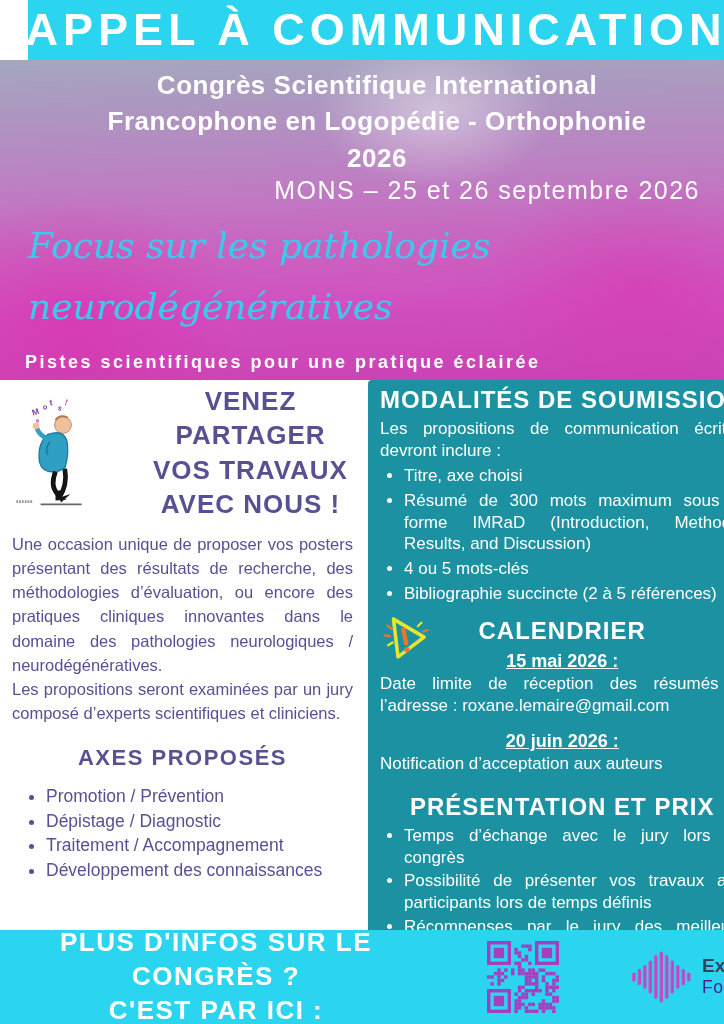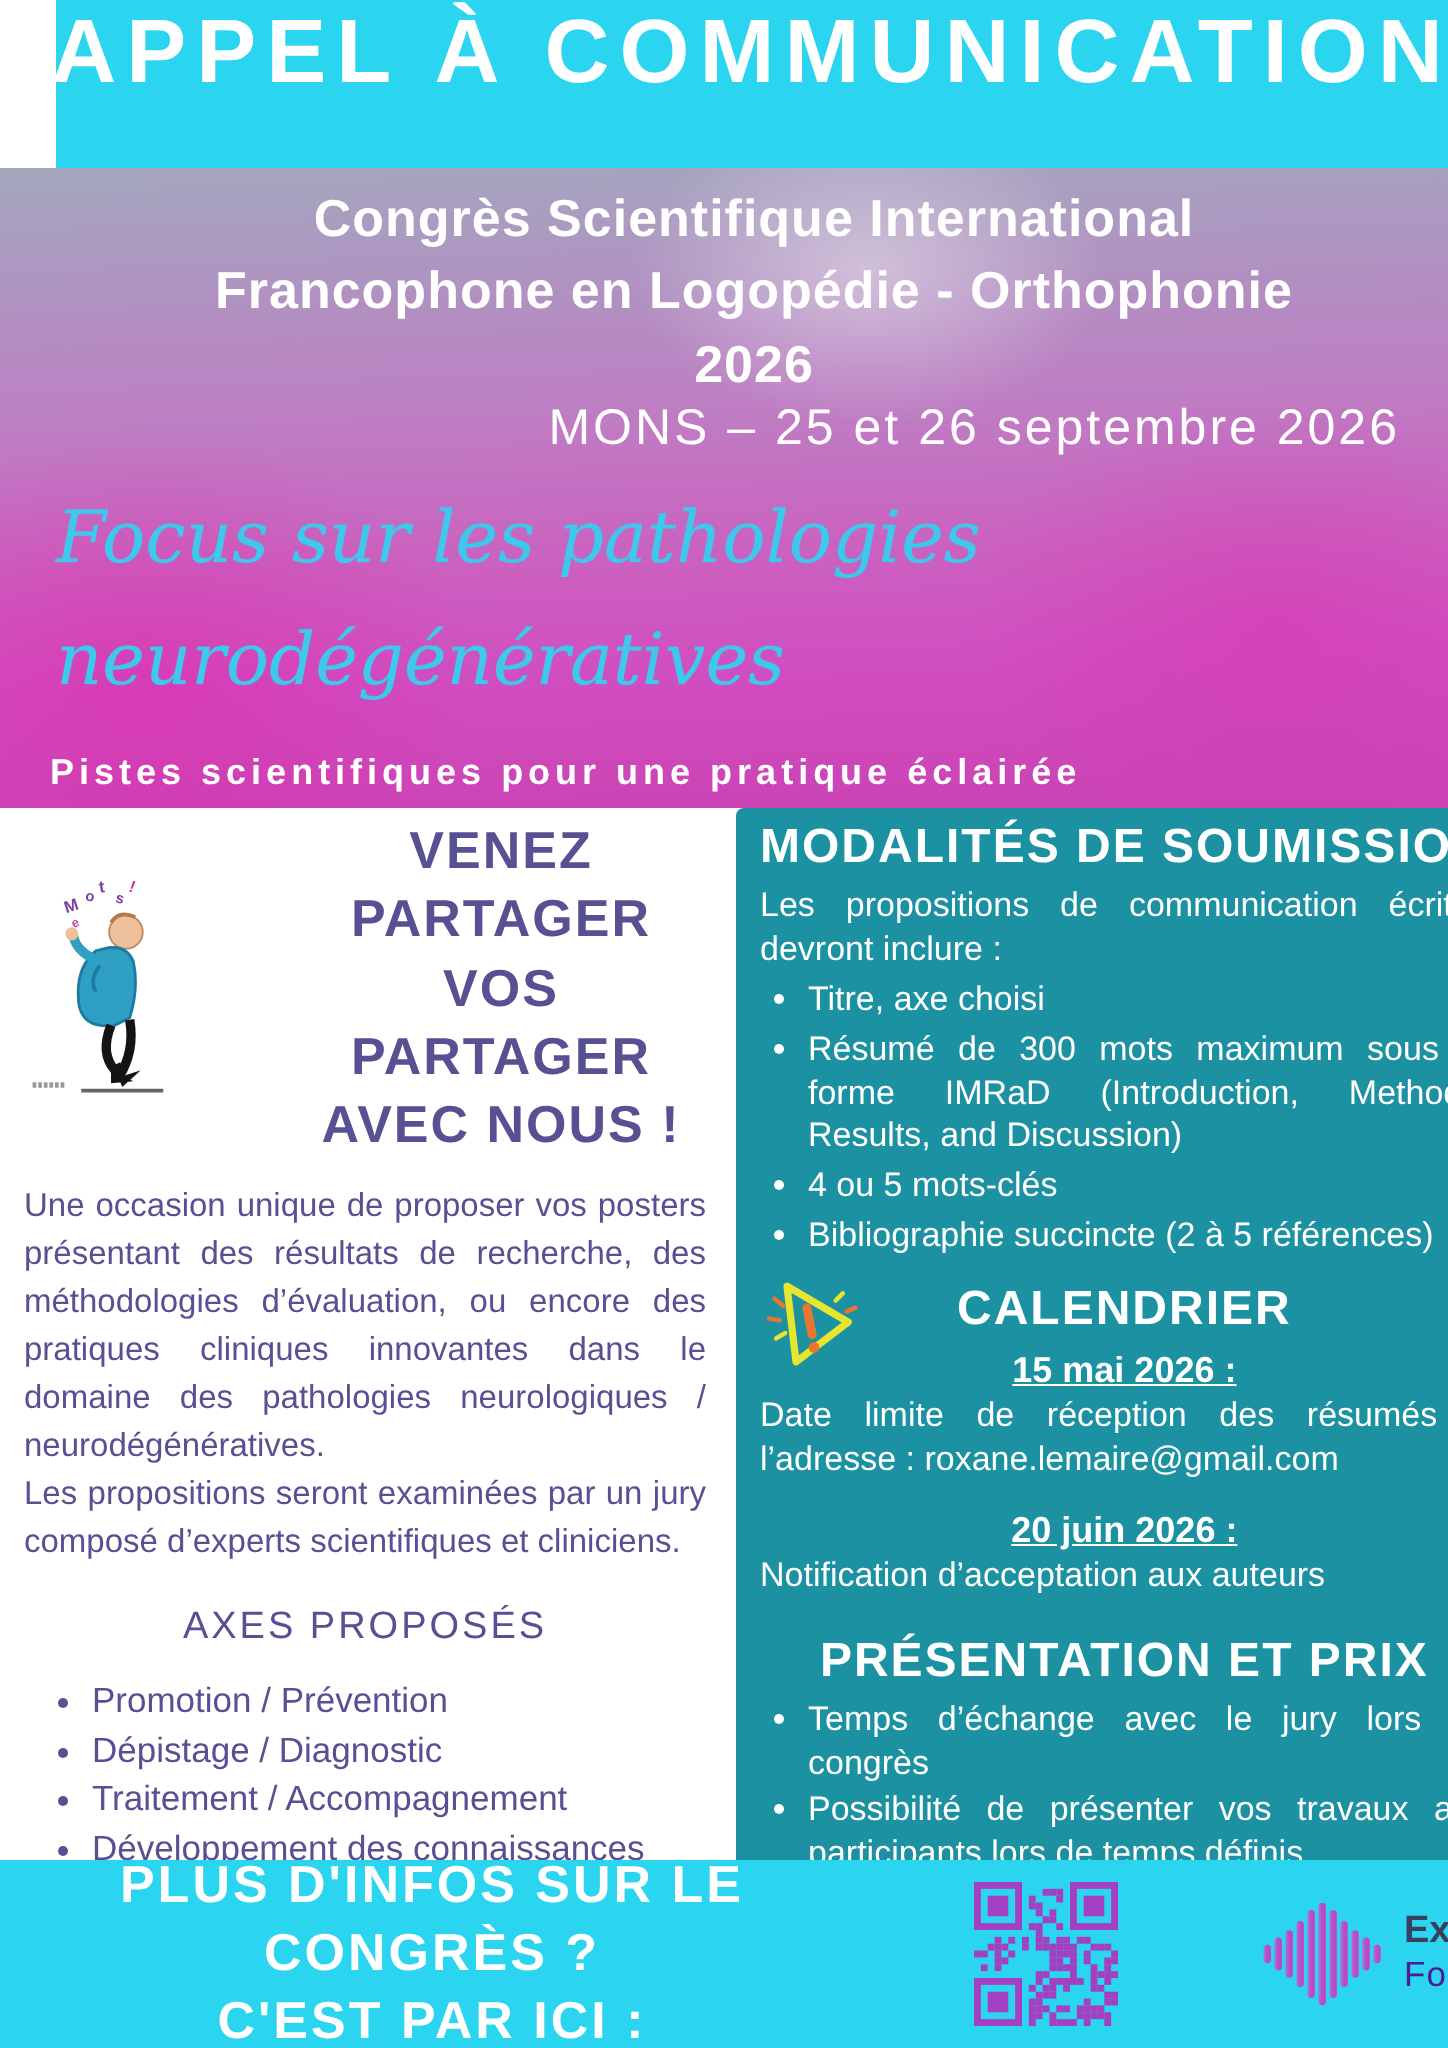--- a/index.html
+++ b/index.html
@@ -5,22 +5,22 @@
   * { margin:0; padding:0; box-sizing:border-box; }
   html,body { width:724px; height:1024px; }
   body {
     font-family:"Liberation Sans", sans-serif;
     background:#ffffff; overflow:hidden;
   }
   .poster { width:724px; height:1024px; display:flex; flex-direction:column; }
 
   
   .banner {
-    height:84px; background:#2bd4ef; flex:none;
-    display:flex; justify-content:center;margin-left:28px;
+    height:60px; background:#2bd4ef; flex:none;
+    display:flex; align-items:center; justify-content:center;margin-left:28px;
   }
   .banner-title {
     color:#ffffff; font-size:45px; font-weight:bold; letter-spacing:5px;
     white-space:nowrap;
   }
 
   
   .hero {
     height:320px; flex:none; position:relative; color:#fff;
     background:
@@ -47,21 +47,21 @@
   .left-col { width:363px; flex:none; background:#ffffff; color:#575193; padding:4px 6px 0 8px; }
   .right-col { flex:1; background:#1b91a2; color:#ffffff; margin-left:5px; padding:6px 12px 0 12px; border-top-left-radius:4px; }
 
   .invite-row { display:flex; align-items:center; }
   .cartoon { width:95px; height:112px; flex:none; }
   .invite-heading { flex:1; text-align:center; font-size:26px; font-weight:bold; line-height:1.32; letter-spacing:1px;margin-left:41px; }
 
   .intro { margin-top:11px; padding:0 4px; font-size:16.5px; line-height:1.46; text-align:justify; }
   .intro p { margin:0; }
 
-  .axes-heading { text-align:center; font-size:19px; font-weight:normal; margin-top:20px; letter-spacing:1.5px; }
+  .axes-heading { text-align:center; font-size:22px; font-weight:bold; margin-top:20px; letter-spacing:1.5px; }
   .axes-list { margin-top:14px; padding-left:38px; font-size:17.5px; line-height:1.35; }
   .axes-list li { margin-bottom:1px; }
 
   .r-heading { text-align:center; font-size:24px; font-weight:bold; letter-spacing:1px; margin-bottom:4px; white-space:nowrap; }
   .r-intro { font-size:17px; line-height:1.3; text-align:justify; }
   .r-list { padding-left:24px; font-size:17px; line-height:1.28; text-align:justify; margin-top:2px; }
   .r-list li { margin:3px 0; }
 
   .calendrier-block { position:relative; margin-top:12px; }
   .warning-icon { position:absolute; left:0px; top:-6px; width:54px; height:54px; }
@@ -130,21 +130,21 @@
           <circle cx="29" cy="31" r="3.5" fill="#eec09b"></circle>
           <path d="M50,80 Q44,95 52,104 L56,102" fill="none" stroke="#141414" stroke-width="5"></path>
           <path d="M60,77 Q63,94 54,108" fill="none" stroke="#141414" stroke-width="5"></path>
           <path d="M50,104 L62,110 L50,111 Z" fill="#141414"></path>
           <path d="M54,108 L66,104 L56,113 Z" fill="#141414"></path>
           <line x1="34" y1="115" x2="78" y2="115" stroke="#666" stroke-width="2"></line>
           <line x1="8" y1="112" x2="26" y2="112" stroke="#999" stroke-width="3" stroke-dasharray="2 1"></line>
         </svg>
         <div class="invite-heading">
           <div>VENEZ PARTAGER</div>
-          <div>VOS PARTAGER</div>
+          <div>VOS TRAVAUX</div>
           <div>AVEC NOUS !</div>
         </div>
       </div>
 
       <div class="intro">
         <p>Une occasion unique de proposer vos posters présentant des résultats de recherche, des méthodologies d’évaluation, ou encore des pratiques cliniques innovantes dans le domaine des pathologies neurologiques / neurodégénératives.</p>
         <p>Les propositions seront examinées par un jury composé d’experts scientifiques et cliniciens.</p>
       </div>
 
       <div class="axes-heading">AXES PROPOSÉS</div>

